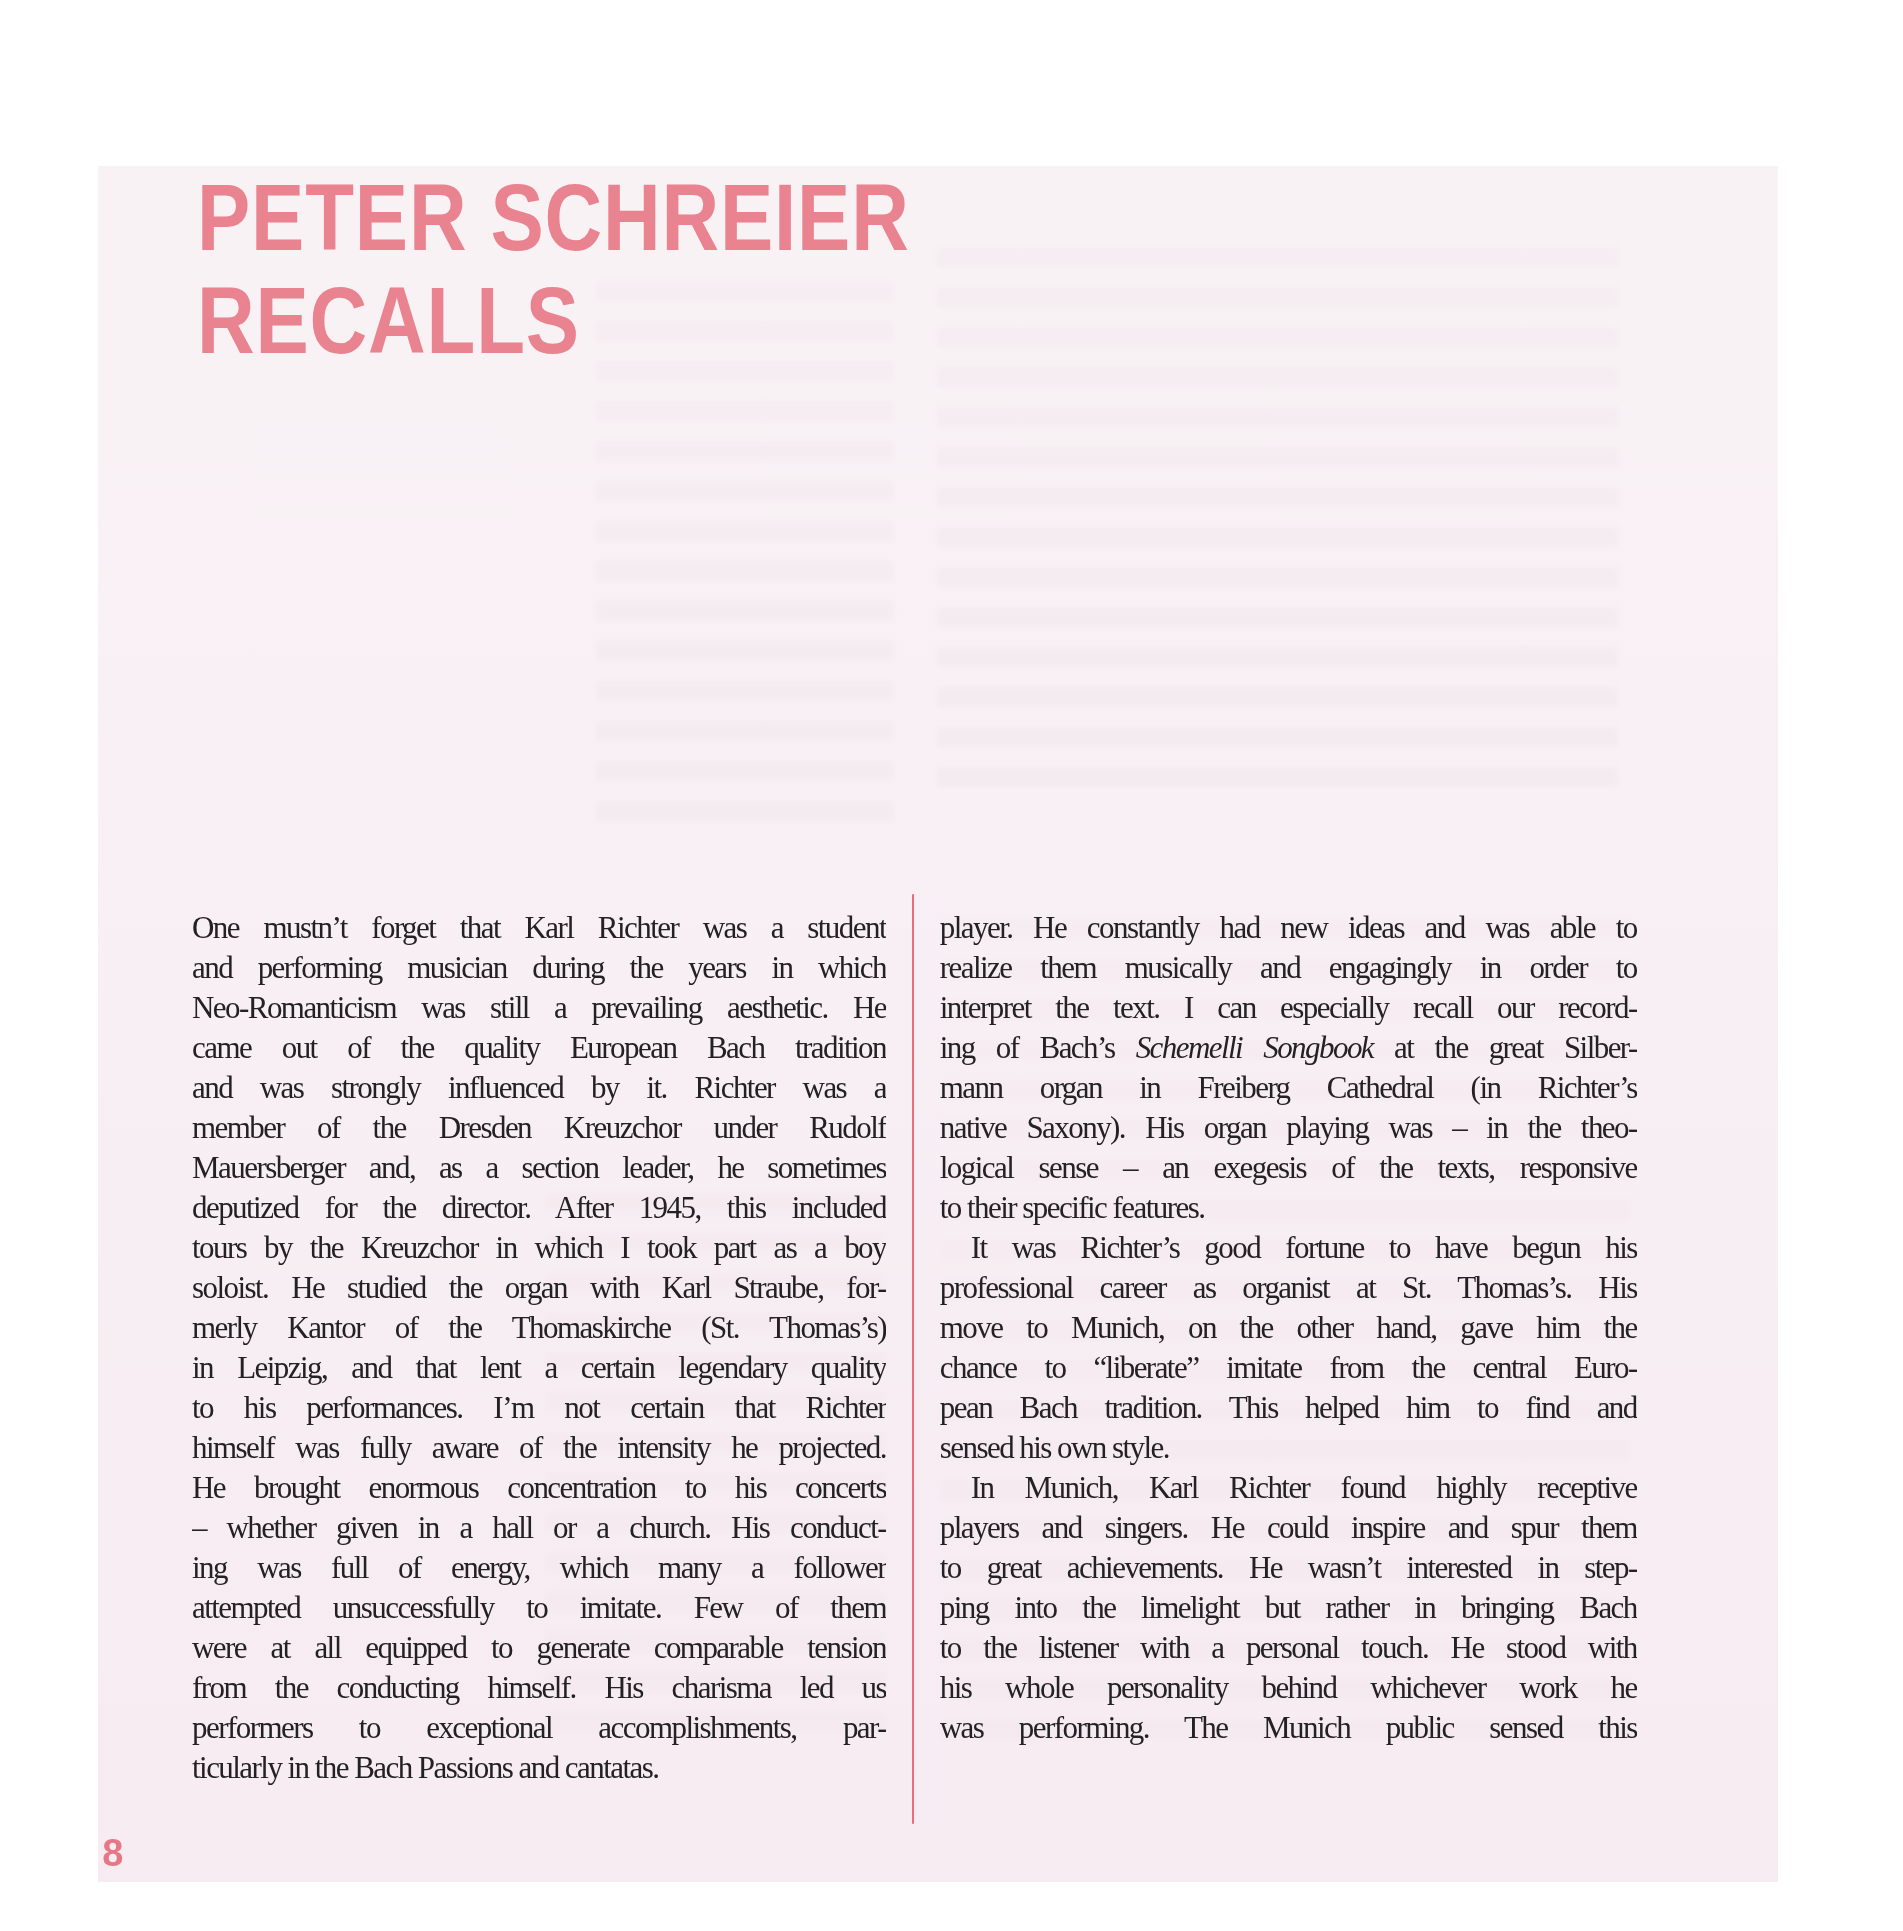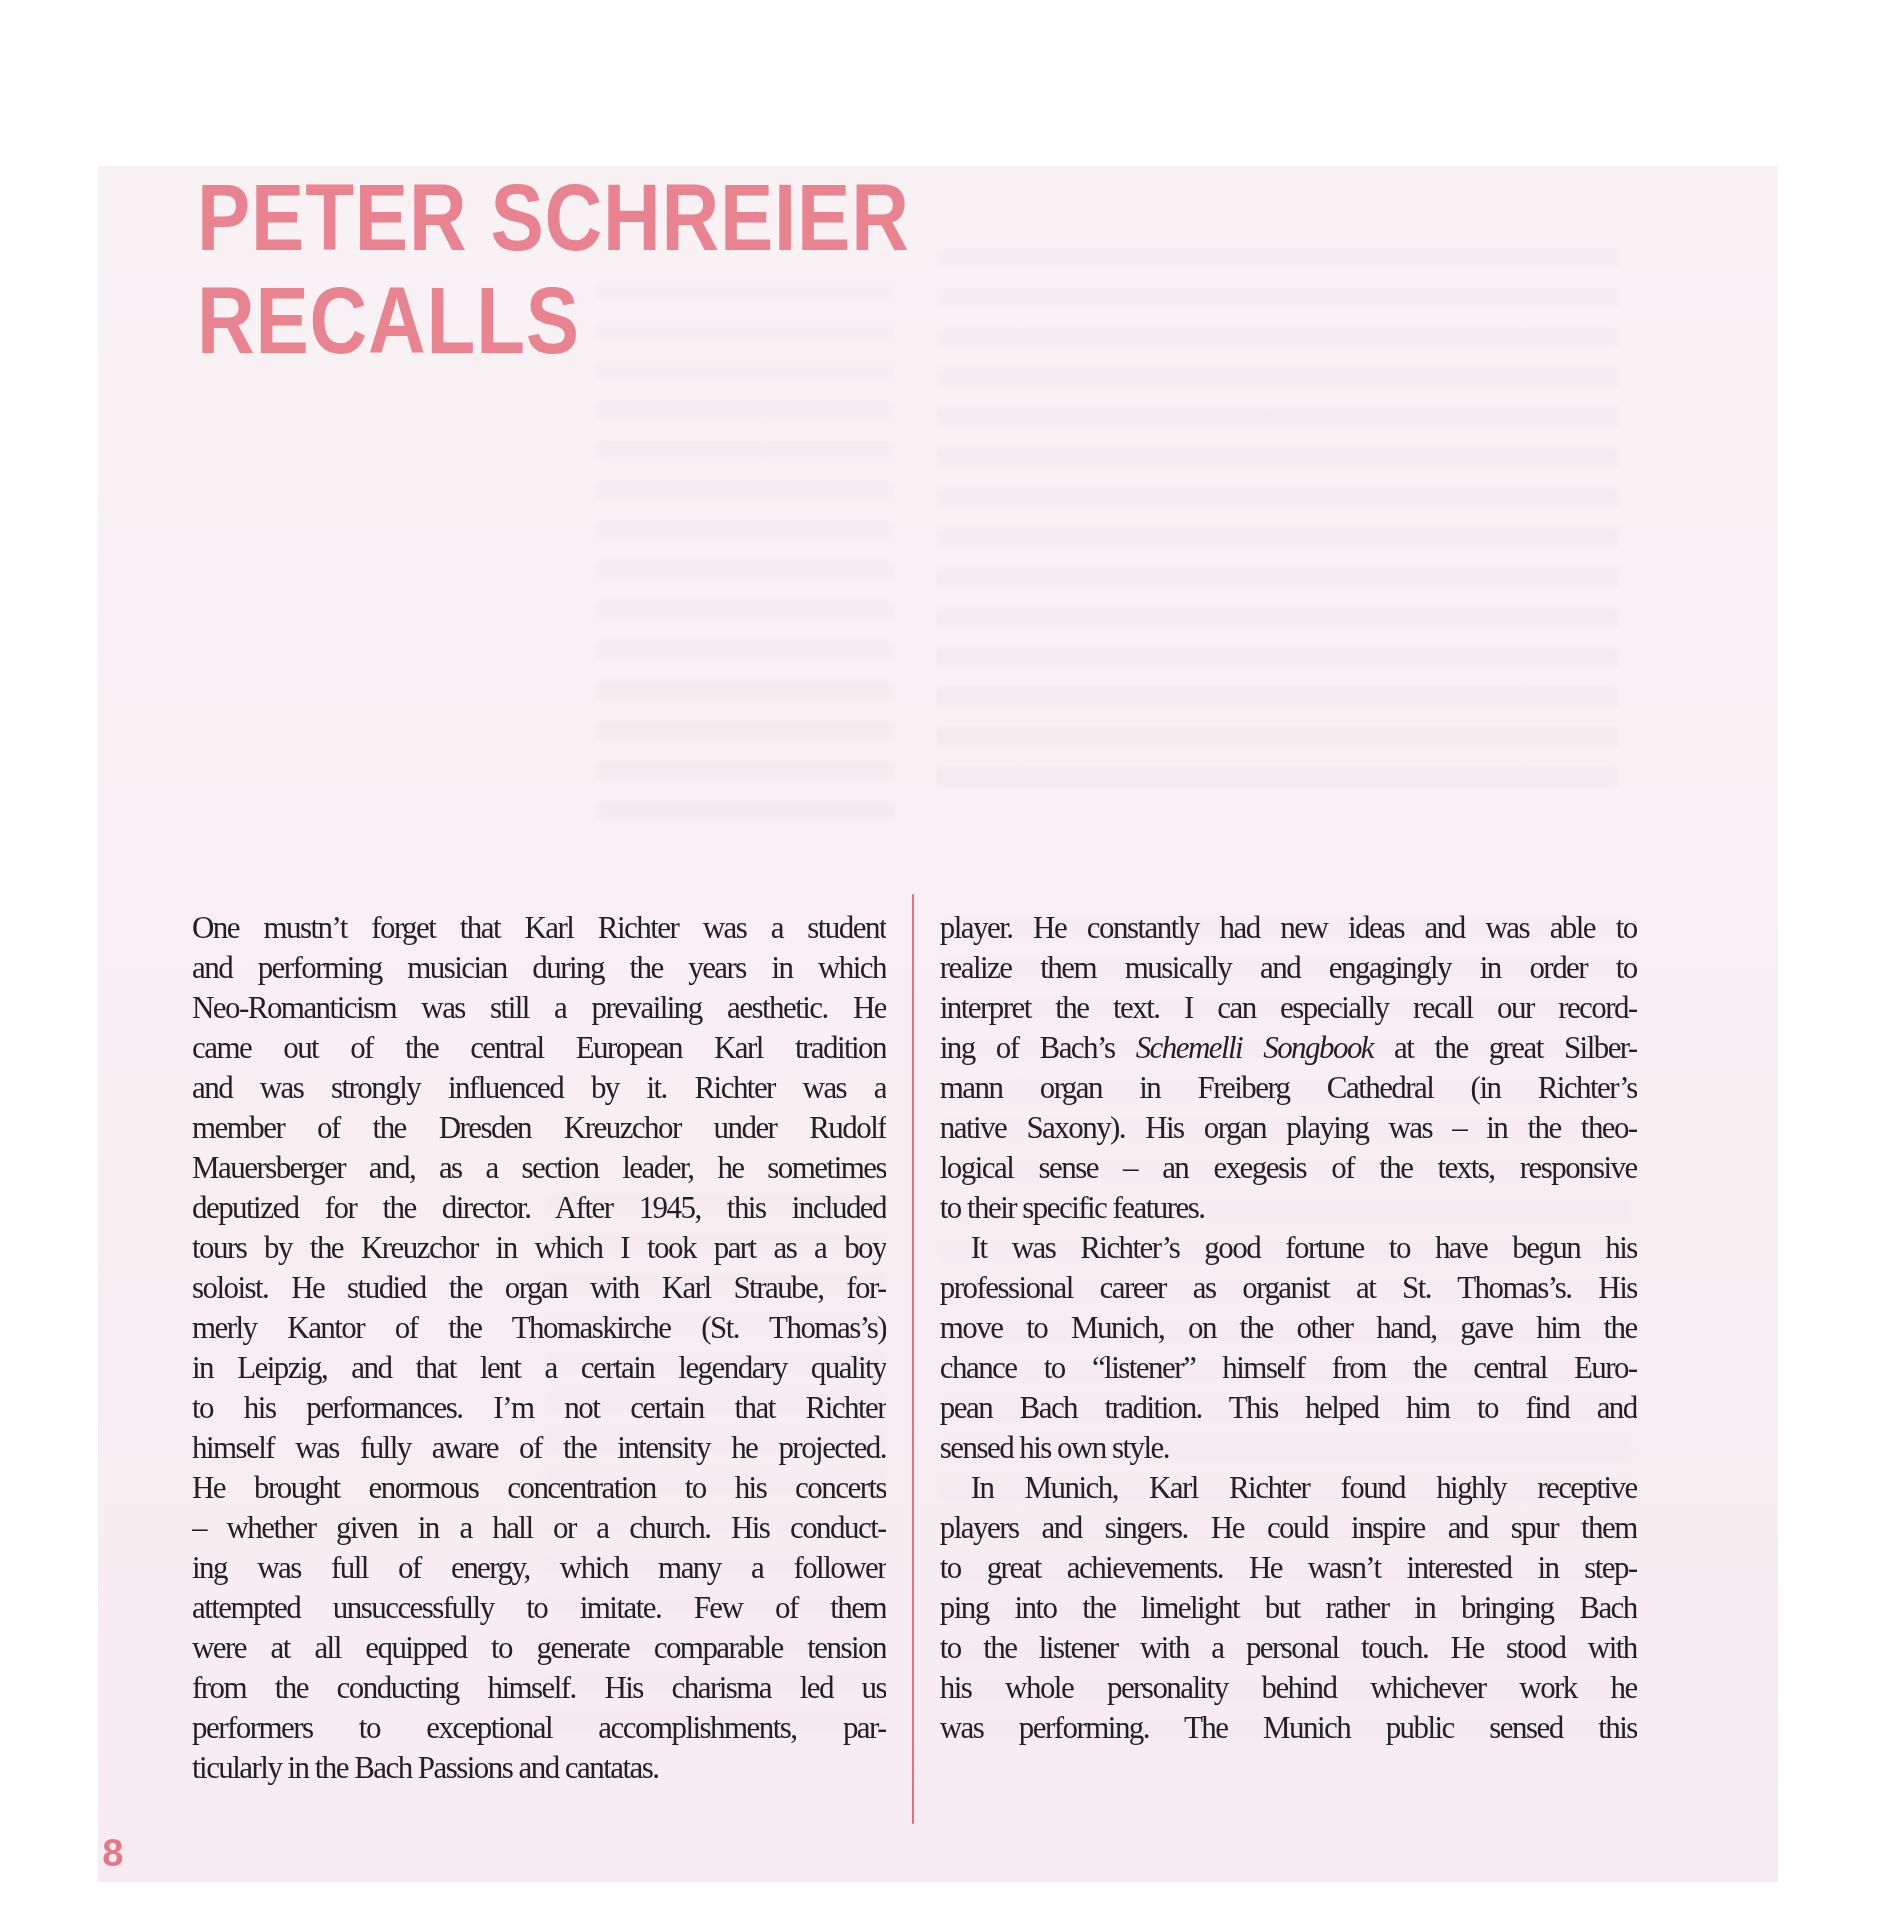--- a/index.html
+++ b/index.html
@@ -77,21 +77,21 @@
   <div class="ghost g4"></div>
 
   <h1 class="title"><span>PETER SCHREIER</span><br><span>RECALLS</span></h1>
 
   <div class="columns">
 
     <div class="col left">
       <div class="line">One mustn’t forget that Karl Richter was a student</div>
       <div class="line">and performing musician during the years in which</div>
       <div class="line">Neo-Romanticism was still a prevailing aesthetic. He</div>
-      <div class="line">came out of the central European Karl tradition</div>
+      <div class="line">came out of the quality European Bach tradition</div>
       <div class="line">and was strongly influenced by it. Richter was a</div>
       <div class="line">member of the Dresden Kreuzchor under Rudolf</div>
       <div class="line">Mauersberger and, as a section leader, he sometimes</div>
       <div class="line">deputized for the director. After 1945, this included</div>
       <div class="line">tours by the Kreuzchor in which I took part as a boy</div>
       <div class="line">soloist. He studied the organ with Karl Straube, for-</div>
       <div class="line">merly Kantor of the Thomaskirche (St. Thomas’s)</div>
       <div class="line">in Leipzig, and that lent a certain legendary quality</div>
       <div class="line">to his performances. I’m not certain that Richter</div>
       <div class="line">himself was fully aware of the intensity he projected.</div>
@@ -112,21 +112,21 @@
       <div class="line">realize them musically and engagingly in order to</div>
       <div class="line">interpret the text. I can especially recall our record-</div>
       <div class="line"><span>ing of Bach’s </span><em>Schemelli Songbook</em><span> at the great Silber-</span></div>
       <div class="line">mann organ in Freiberg Cathedral (in Richter’s</div>
       <div class="line">native Saxony). His organ playing was – in the theo-</div>
       <div class="line">logical sense – an exegesis of the texts, responsive</div>
       <div class="line para-end">to their specific features.</div>
       <div class="line indent">It was Richter’s good fortune to have begun his</div>
       <div class="line">professional career as organist at St. Thomas’s. His</div>
       <div class="line">move to Munich, on the other hand, gave him the</div>
-      <div class="line">chance to “listener” himself from the central Euro-</div>
+      <div class="line">chance to “liberate” imitate from the central Euro-</div>
       <div class="line">pean Bach tradition. This helped him to find and</div>
       <div class="line para-end">sensed his own style.</div>
       <div class="line indent">In Munich, Karl Richter found highly receptive</div>
       <div class="line">players and singers. He could inspire and spur them</div>
       <div class="line">to great achievements. He wasn’t interested in step-</div>
       <div class="line">ping into the limelight but rather in bringing Bach</div>
       <div class="line">to the listener with a personal touch. He stood with</div>
       <div class="line">his whole personality behind whichever work he</div>
       <div class="line">was performing. The Munich public sensed this</div>
     </div>

